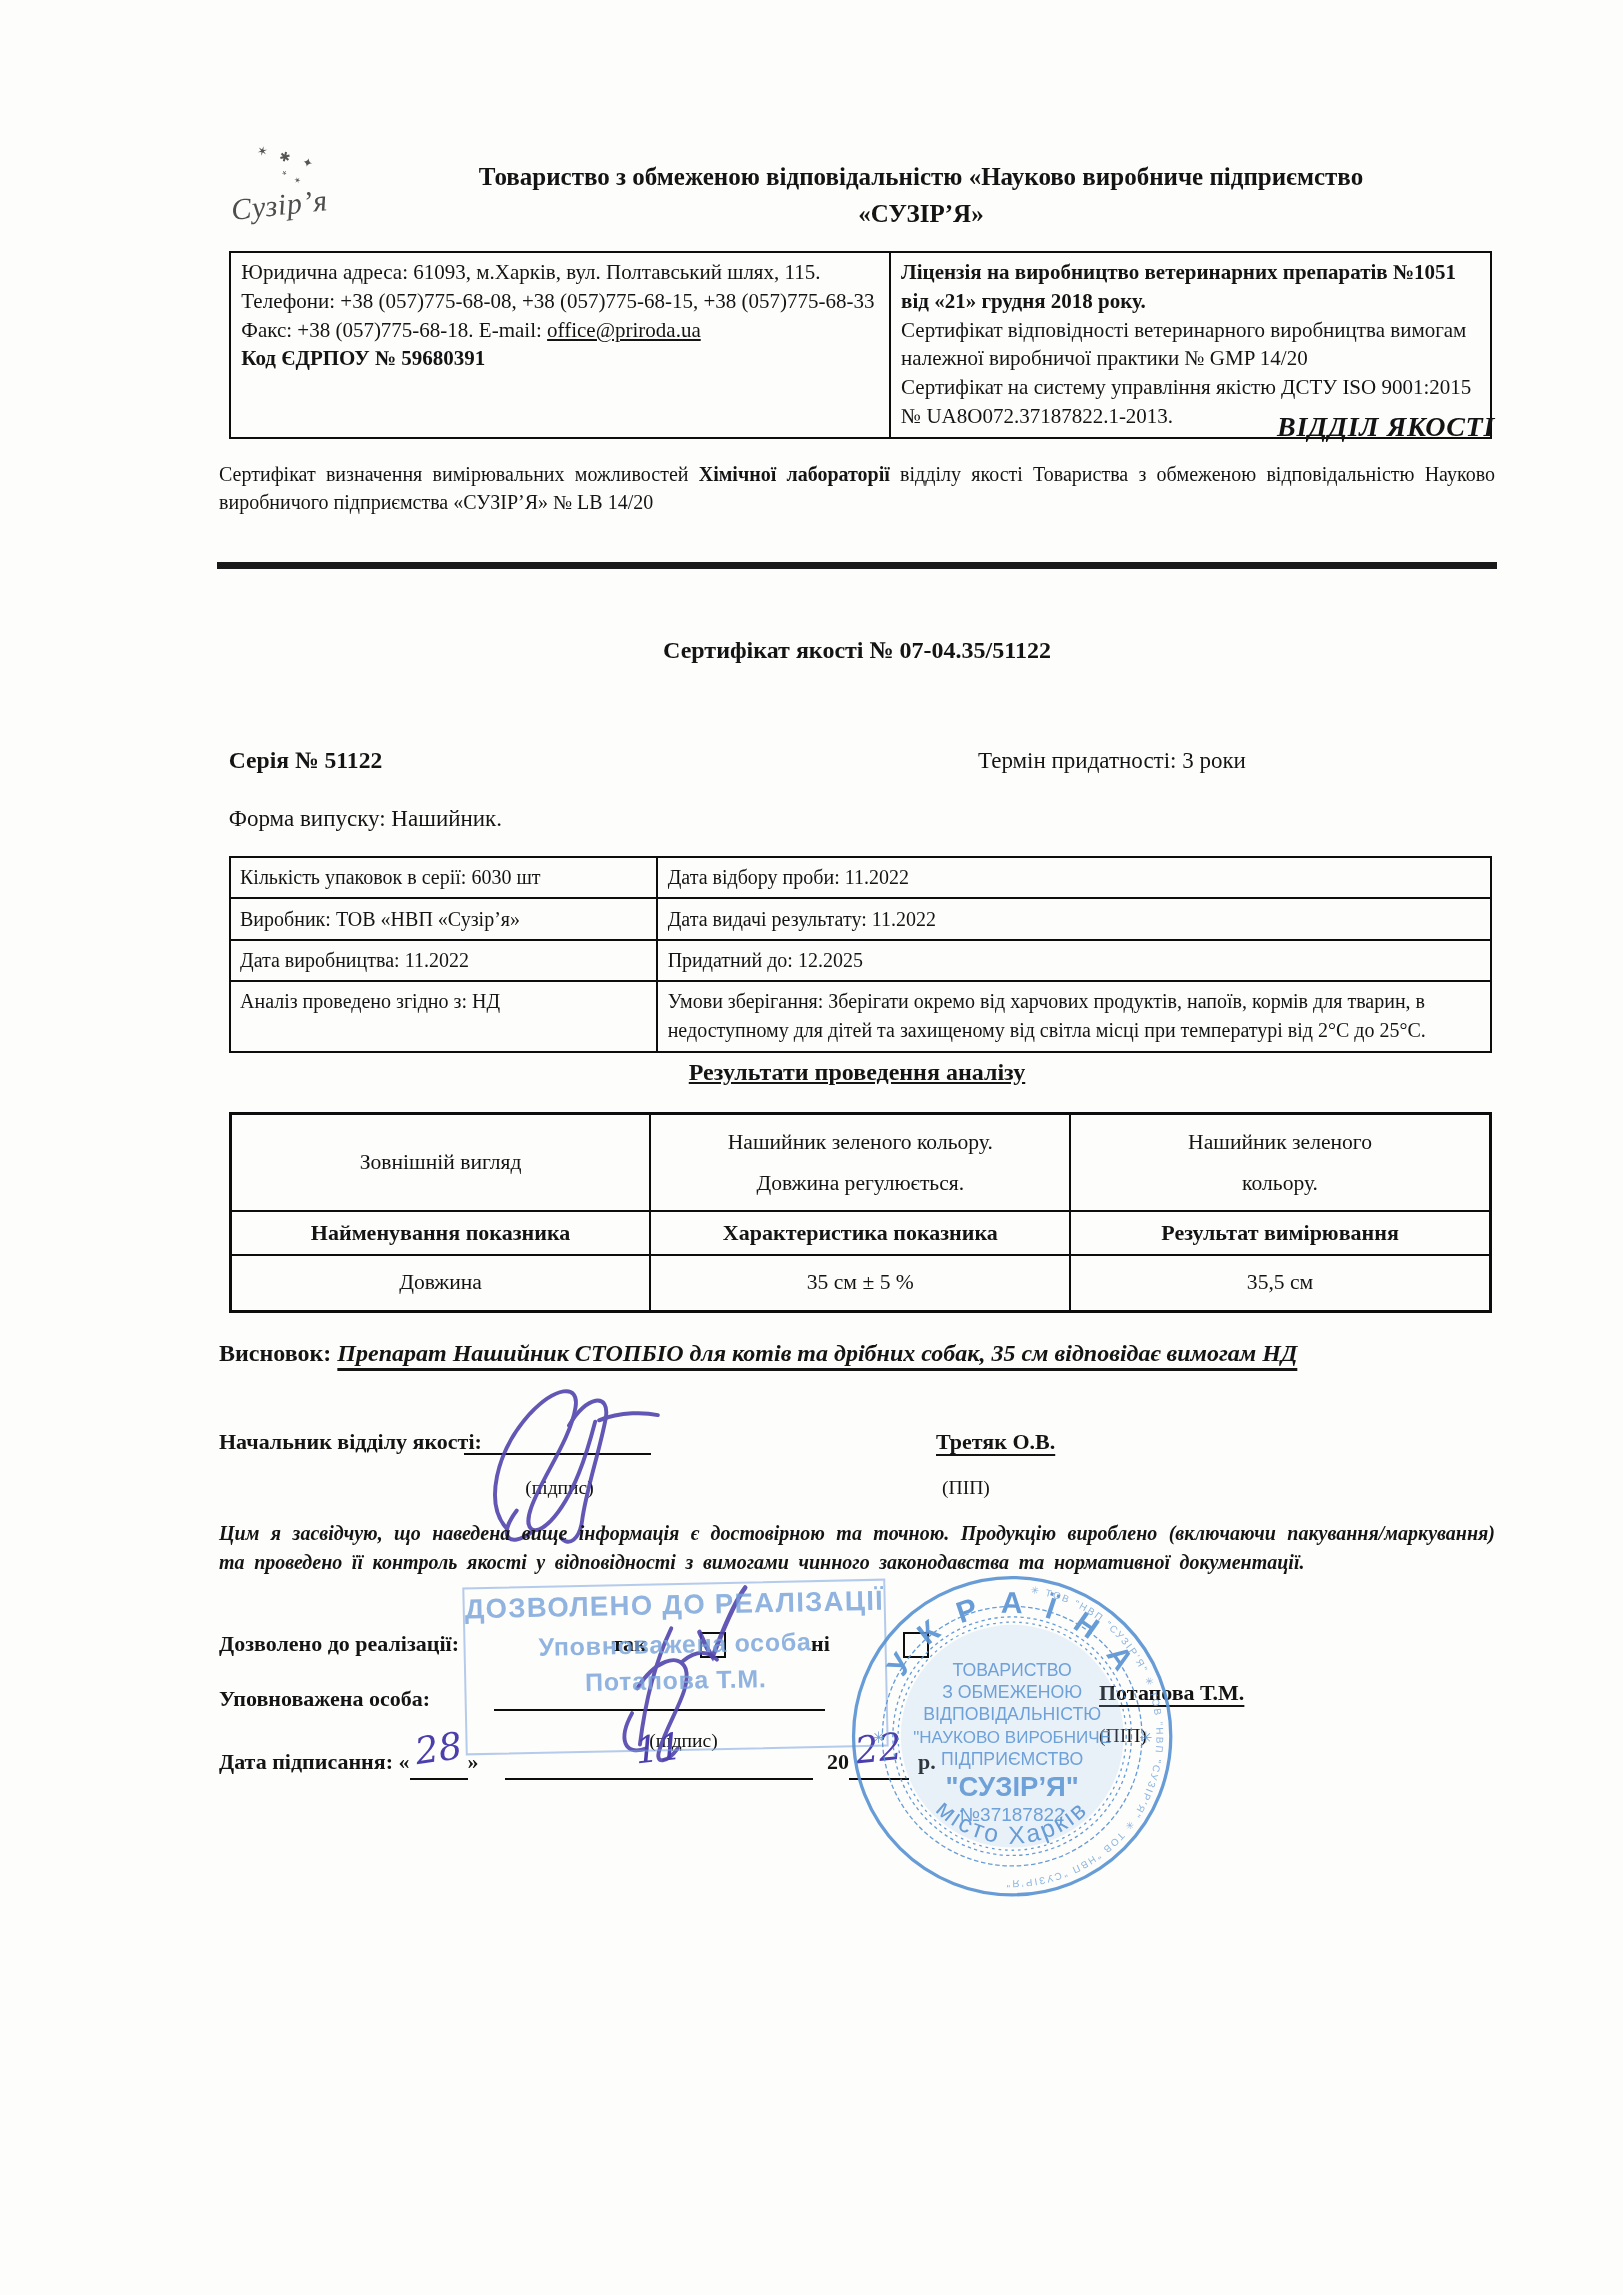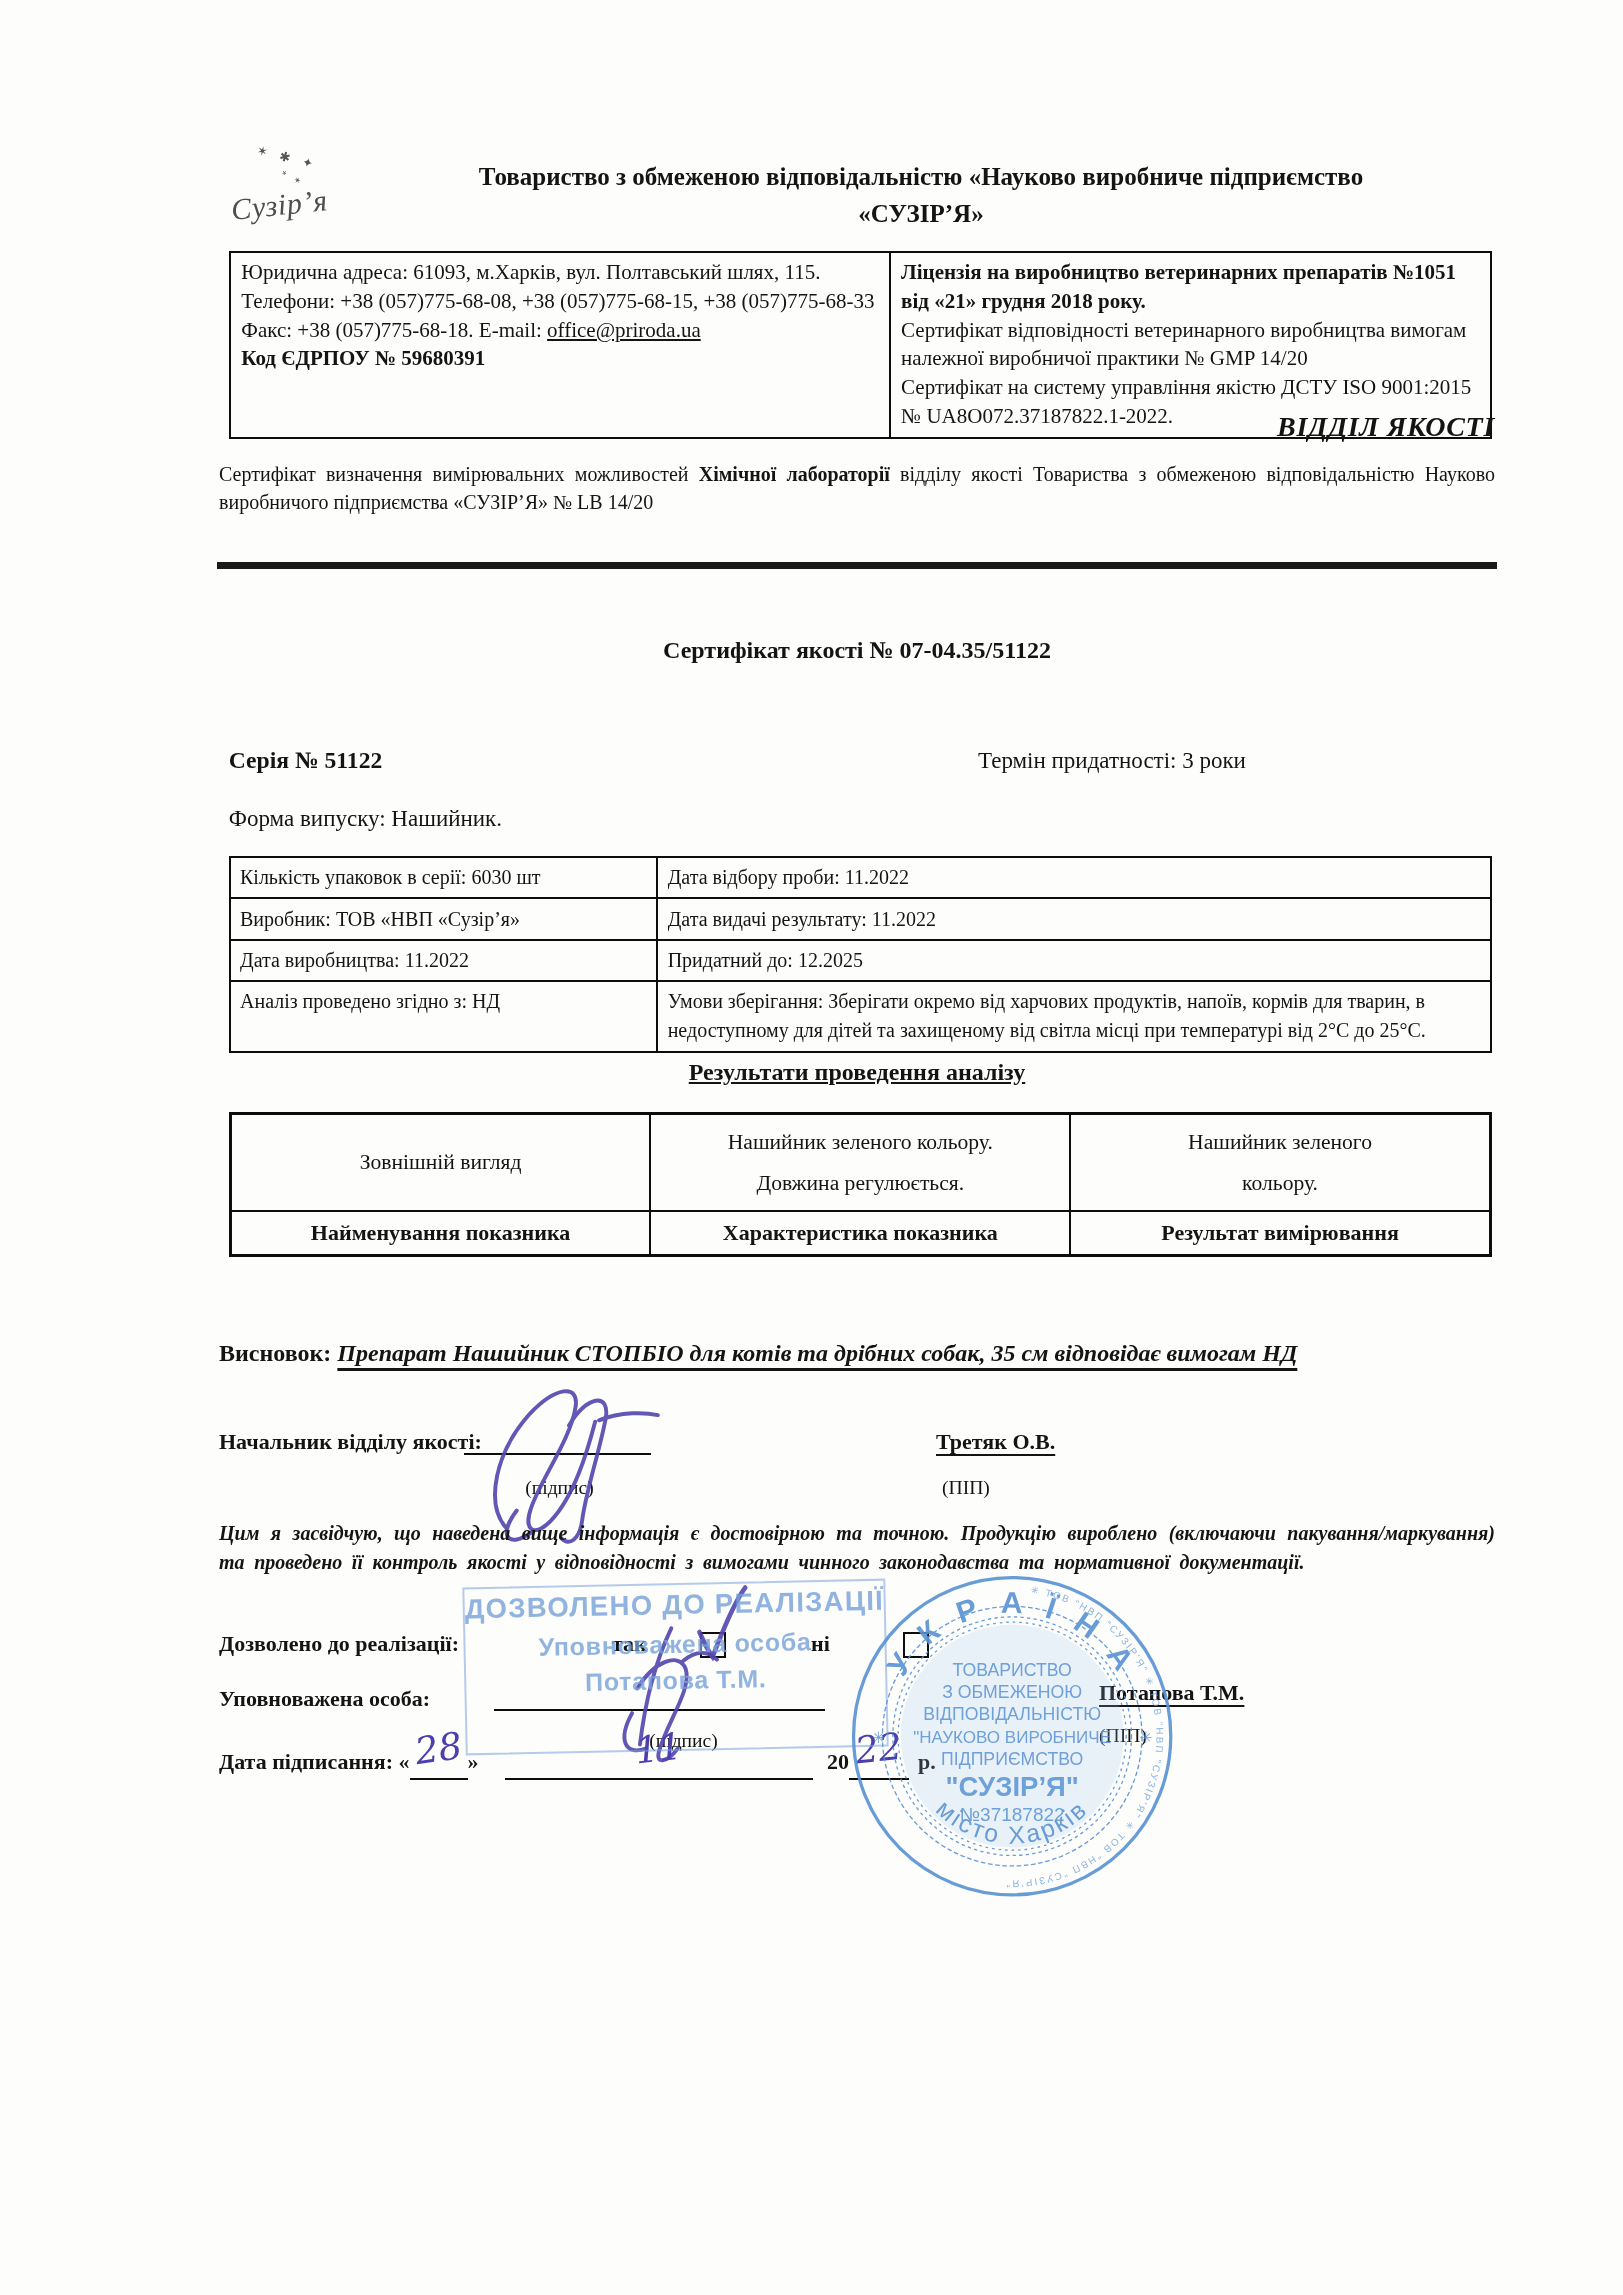--- a/index.html
+++ b/index.html
@@ -109,21 +109,21 @@
     <tbody>
           <tr>
       <td class="info-left">
         <span>Юридична адреса: 61093, м.Харків, вул. Полтавський шлях, 115.</span>
         <span>Телефони: +38 (057)775-68-08, +38 (057)775-68-15, +38 (057)775-68-33 Факс: +38 (057)775-68-18. E-mail: </span><a class="mail" href="#">office@priroda.ua</a>
         <div class="bold">Код ЄДРПОУ № 59680391</div>
       </td>
       <td>
         <div class="bold">Ліцензія на виробництво ветеринарних препаратів №1051 від «21» грудня 2018 року.</div>
         <div>Сертифікат відповідності ветеринарного виробництва вимогам належної виробничої практики № GMP 14/20</div>
-        <div>Сертифікат на систему управління якістю ДСТУ ISO 9001:2015 № UA8O072.37187822.1-2022.</div>
+        <div>Сертифікат на систему управління якістю ДСТУ ISO 9001:2015 № UA8O072.37187822.1-2013.</div>
       </td>
     </tr>
   </tbody>
       </table>
 
   <div class="b dept-title">ВІДДІЛ ЯКОСТІ</div>
   <div class="b statement">
     <span>Сертифікат визначення вимірювальних можливостей </span><span class="bold">Хімічної лабораторії</span><span> відділу якості Товариства з обмеженою відповідальністю Науково виробничого підприємства «СУЗІР’Я» № LB 14/20</span>
   </div>
 
@@ -162,20 +162,25 @@
       <td>Зовнішній вигляд</td>
       <td>Нашийник зеленого кольору.
 Довжина регулюється.</td>
       <td>Нашийник зеленого
 кольору.</td>
     </tr>
     <tr>
       <th class="ac1">Найменування показника</th>
       <th class="ac2">Характеристика показника</th>
       <th>Результат вимірювання</th>
+    </tr>
+    <tr>
+      <td>Довжина</td>
+      <td>35 см ± 5 %</td>
+      <td>35,5 см</td>
     </tr>
   </tbody>
       </table>
 
   <div class="b conclusion">
     <span class="c-label">Висновок: </span><span class="c-text">Препарат Нашийник СТОПБІО для котів та дрібних собак, 35 см відповідає вимогам НД</span>
   </div>
 
   <div class="b sig-label" style="left:0; top:1275px;">Начальник відділу якості:</div>
   <div class="b underline-slot" style="left:245px; top:1270px; width:187px; height:29px;"></div>

